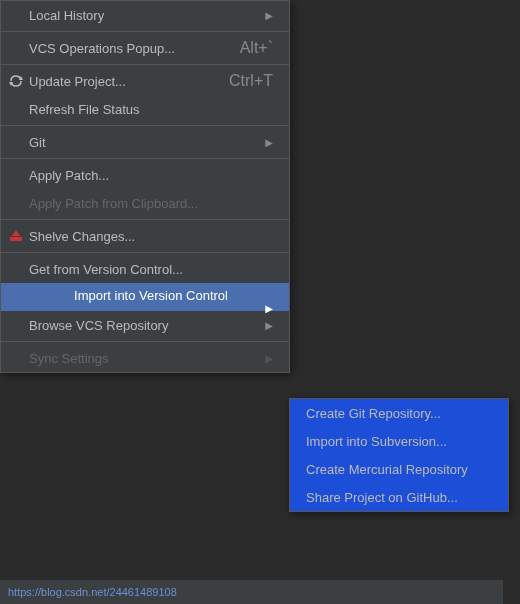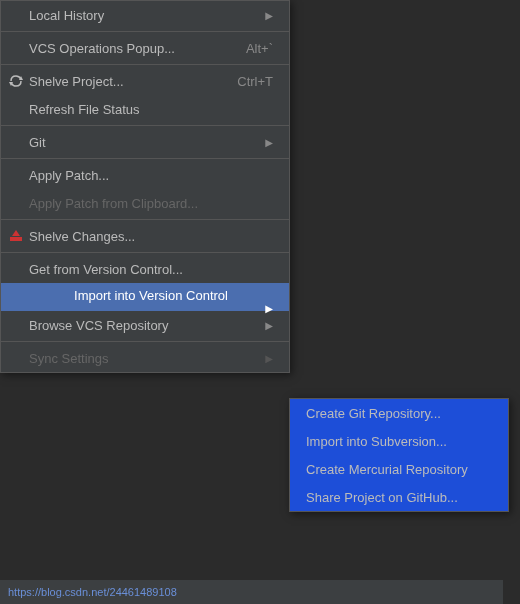--- a/index.html
+++ b/index.html
@@ -51,21 +51,21 @@
     }
 
     .menu-separator {
       height: 1px;
       background-color: #555555;
       margin: 2px 0;
     }
 
     .menu-item .shortcut {
       margin-left: auto;
-      font-size: 13px;
+      font-size: 16px;
       color: #888888;
       padding-left: 20px;
     }
 
     .menu-item .arrow {
       margin-left: auto;
       font-size: 10px;
       color: #888888;
     }
 
@@ -140,21 +140,21 @@
 
   <div class="menu-item">
     <span class="icon-area">
       <svg width="14" height="14" viewBox="0 0 14 14" fill="none">
         <path d="M2 7 Q2 2 7 2 Q10 2 12 5" stroke="#bbbbbb" stroke-width="1.5" fill="none"></path>
         <polygon points="12,2 14,6 10,6" fill="#bbbbbb"></polygon>
         <path d="M12 7 Q12 12 7 12 Q4 12 2 9" stroke="#bbbbbb" stroke-width="1.5" fill="none"></path>
         <polygon points="2,12 0,8 4,8" fill="#bbbbbb"></polygon>
       </svg>
     </span>
-    <span>Shelve Project...</span>
+    <span>Update Project...</span>
     <span class="shortcut">Ctrl+T</span>
   </div>
 
   <div class="menu-item">
     <span>Refresh File Status</span>
   </div>
 
   <div class="menu-separator"></div>
 
   <div class="menu-item">

